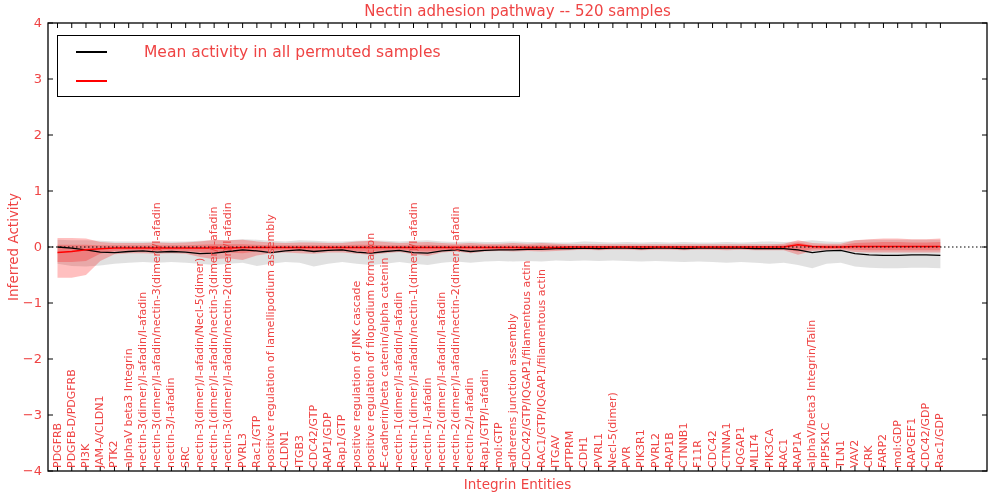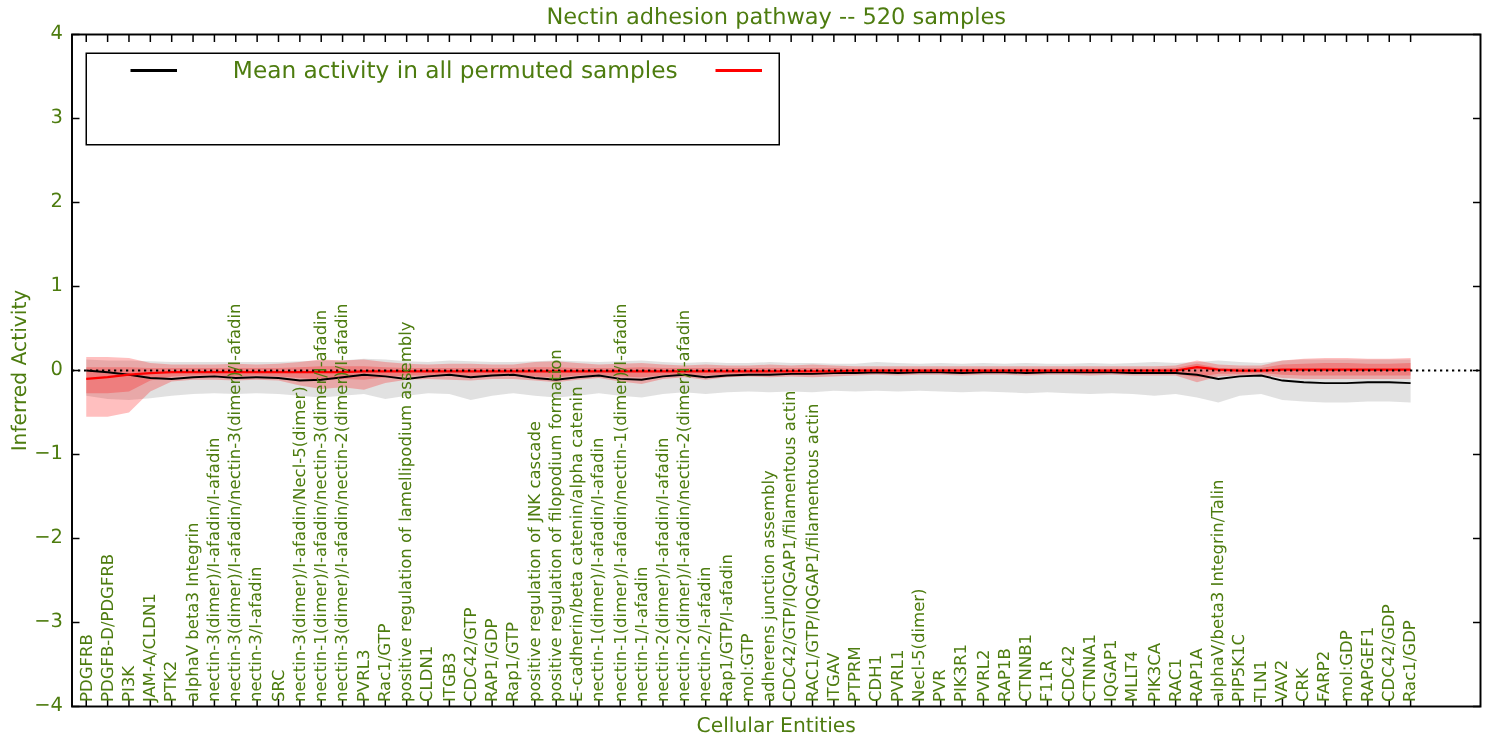--- a/index.html
+++ b/index.html
@@ -1,18 +1,18 @@
 <!DOCTYPE html>
 <html><head>
 <meta charset="utf-8">
 <style>
   html,body{margin:0;padding:0;background:#ffffff;}
   #figure{
     position:relative;width:1000px;height:500px;background:#ffffff;
-    font-family:"DejaVu Sans","Liberation Sans",sans-serif;color:#4d7c0f;
+    font-family:"DejaVu Sans","Liberation Sans",sans-serif;color:#ef4444;
     overflow:hidden;
   }
   #chart-svg{position:absolute;left:0;top:0;z-index:1;}
   .fig-title{
     position:absolute;left:48px;top:2px;width:939px;text-align:center;
     font-size:15px;z-index:4;
   }
   .y-axis-label{position:absolute;left:0;top:0;z-index:4;}
   .y-axis-label span{
     position:absolute;left:13px;top:247px;transform:translate(-50%,-50%) rotate(-90deg);
@@ -27,21 +27,21 @@
     height:18px;line-height:18px;z-index:2;
   }
   .xtick-wrap{position:absolute;z-index:2;width:0;height:0;}
   .xtick-wrap span{
     position:absolute;left:0;top:0;transform:rotate(-90deg);transform-origin:0 0;
     font-size:11px;line-height:13px;white-space:nowrap;display:block;
   }
   #legend{
     position:absolute;left:57px;top:35px;width:461px;height:60px;
     background:#ffffff;border:1.5px solid #000;z-index:5;
-    display:flex;flex-direction:row;justify-content:center;gap:7px;
+    display:flex;flex-direction:column;justify-content:center;gap:7px;
   }
   .legend-row{display:flex;align-items:center;height:22px;}
   .legend-swatch{width:31px;height:0;border-top-style:solid;border-top-width:2px;margin-left:18px;flex:none;}
   .legend-text{margin-left:37px;font-size:15.5px;white-space:nowrap;}
 </style>
 </head>
 <body>
 
 <div id="figure">
   <svg id="chart-svg" width="1000" height="500" viewBox="0 0 1000 500">
@@ -199,21 +199,21 @@
         <line x1="987" y1="23" x2="982" y2="23"></line>
       </g>
     </svg>
 
   <div class="fig-title">Nectin adhesion pathway -- 520 samples</div>
 
   <div class="y-axis-label">
     <span>Inferred Activity</span>
   </div>
 
-  <div class="x-axis-label">Cellular Entities</div>
+  <div class="x-axis-label">Integrin Entities</div>
 
   <div class="ytick-label" style="top: 14px;">4</div>
     <div class="ytick-label" style="top: 70px;">3</div>
     <div class="ytick-label" style="top: 126px;">2</div>
     <div class="ytick-label" style="top: 182px;">1</div>
     <div class="ytick-label" style="top: 238px;">0</div>
     <div class="ytick-label" style="top: 294px;">−1</div>
     <div class="ytick-label" style="top: 350px;">−2</div>
     <div class="ytick-label" style="top: 406px;">−3</div>
     <div class="ytick-label" style="top: 462px;">−4</div>

